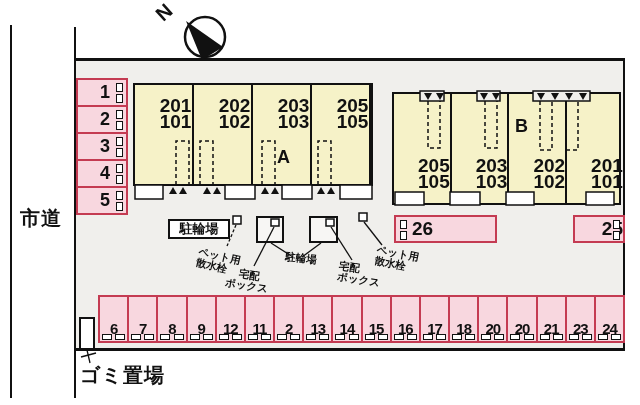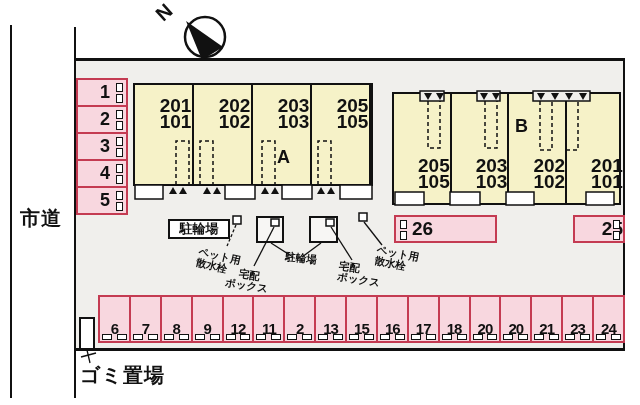--- a/index.html
+++ b/index.html
@@ -153,20 +153,21 @@
 
   <div class="rowB">
     <div class="stallB">6</div>
     <div class="stallB">7</div>
     <div class="stallB">8</div>
     <div class="stallB">9</div>
     <div class="stallB">12</div>
     <div class="stallB">11</div>
     <div class="stallB">2</div>
     <div class="stallB">13</div>
+    <div class="stallB">14</div>
     <div class="stallB">15</div>
     <div class="stallB">16</div>
     <div class="stallB">17</div>
     <div class="stallB">18</div>
     <div class="stallB">20</div>
     <div class="stallB">20</div>
     <div class="stallB">21</div>
     <div class="stallB">23</div>
     <div class="stallB">24</div>
   </div>

